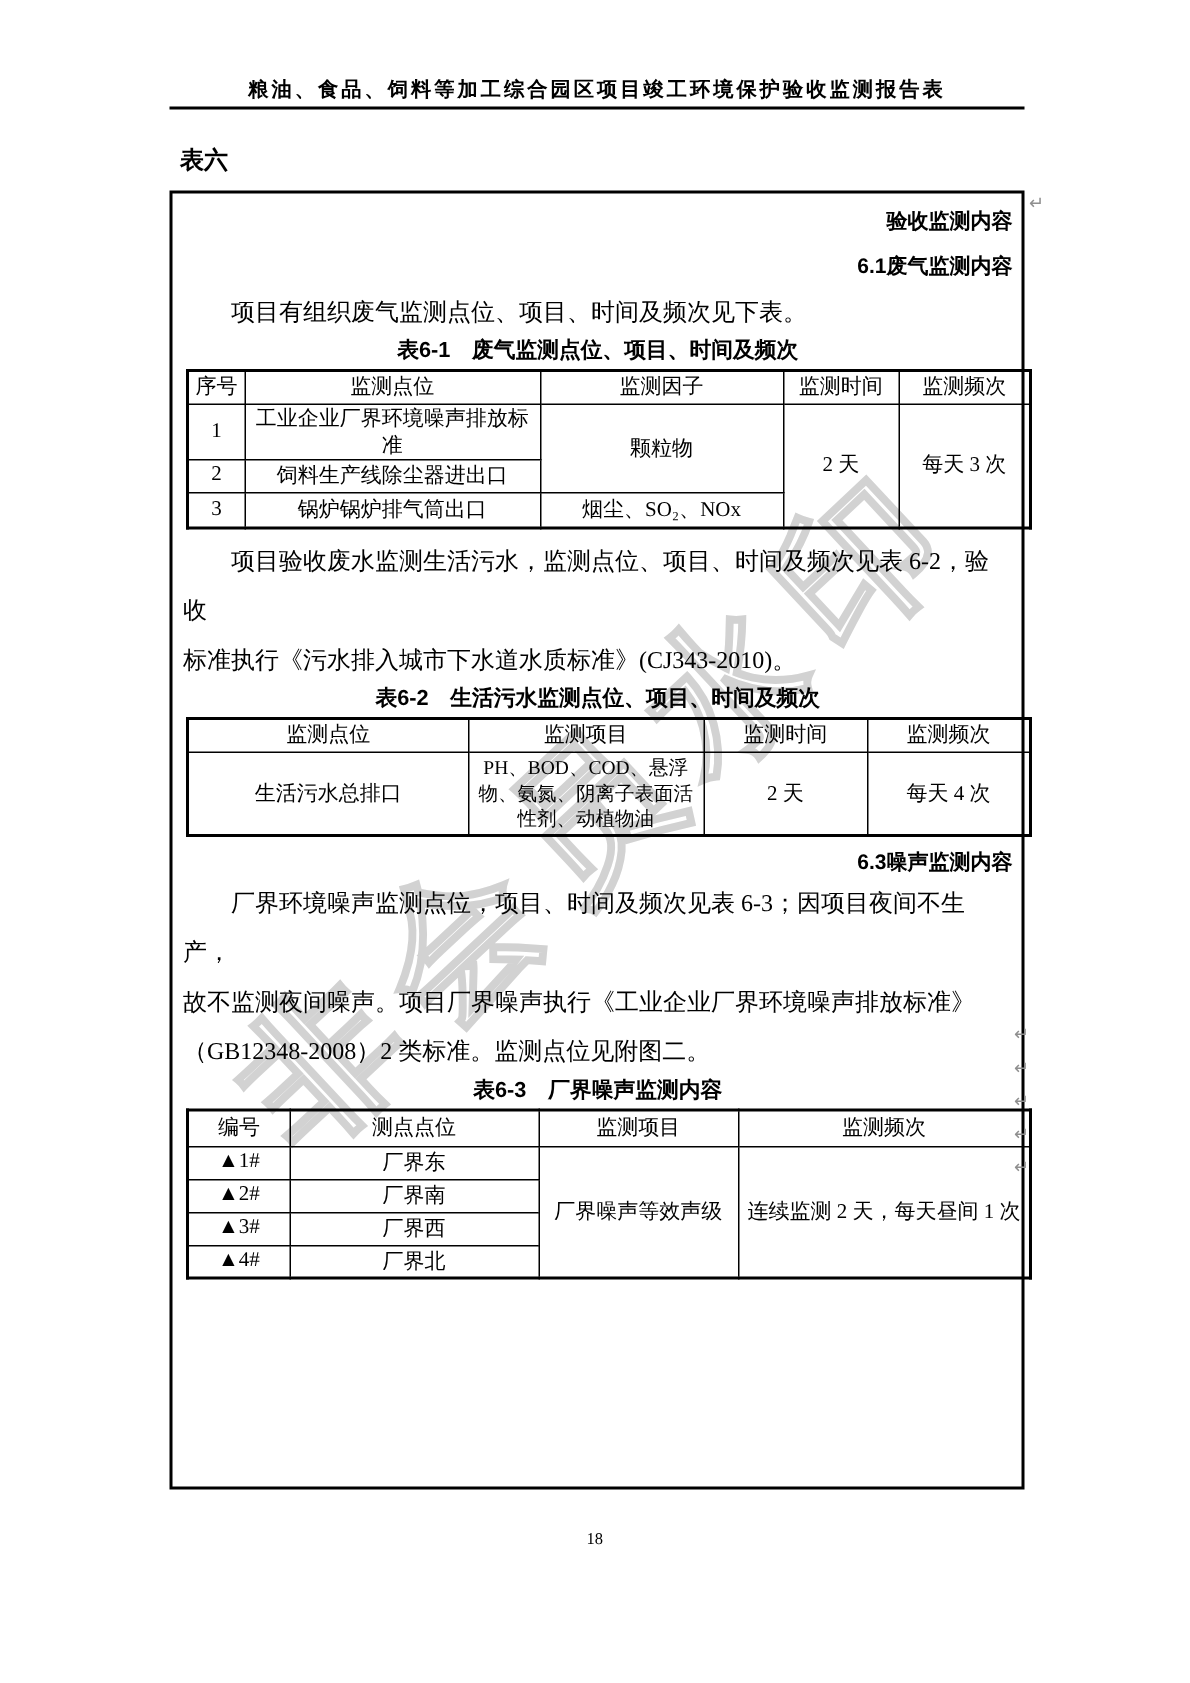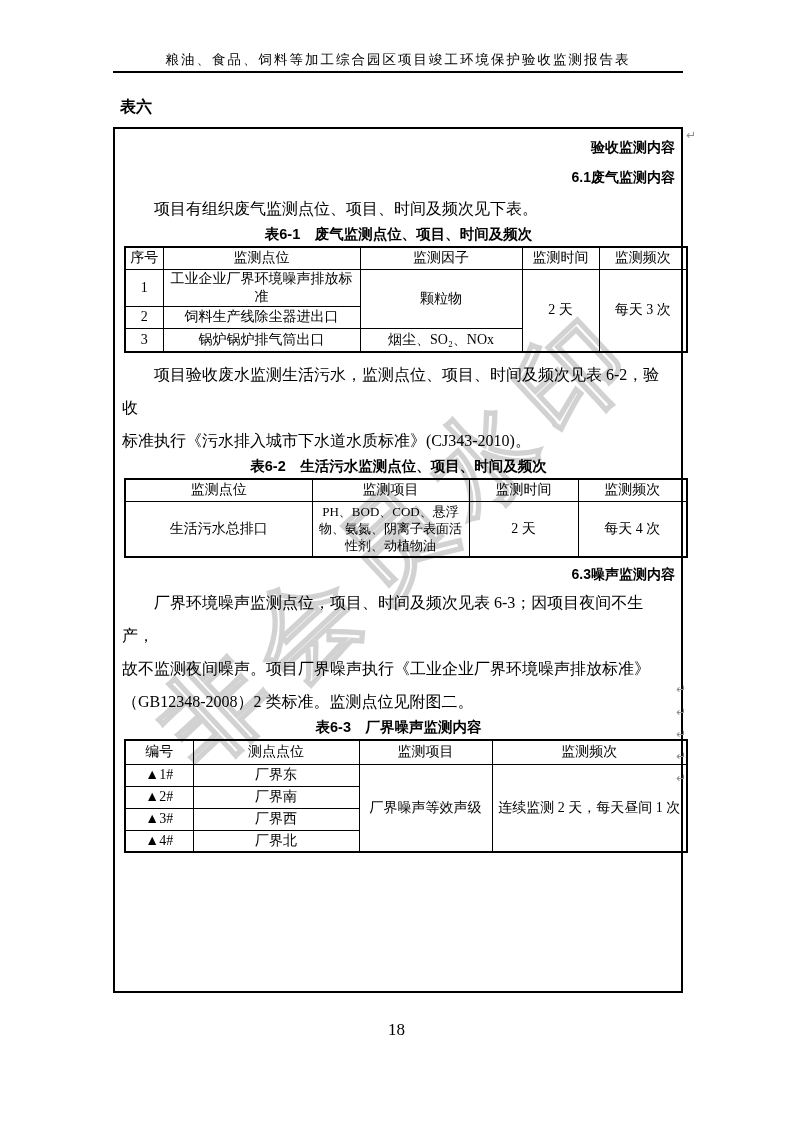--- a/index.html
+++ b/index.html
@@ -30,21 +30,21 @@
     z-index: 0;
     pointer-events: none;
   }
   .doc-header {
     position: absolute;
     top: 51px;
     left: 113px;
     width: 570px;
     text-align: center;
     font-size: 13.5px;
-    font-weight: normal;
+    font-weight: bold;
     letter-spacing: 2px;
     z-index: 1;
   }
   .header-rule {
     position: absolute;
     top: 71px;
     left: 113px;
     width: 570px;
     height: 2px;
     background: #000;
@@ -128,21 +128,21 @@
     z-index: 2;
     font-family: "DejaVu Sans", sans-serif;
     line-height: 12px;
   }
   .page-number {
     position: absolute;
     top: 1020px;
     left: 0;
     width: 100%;
     text-align: center;
-    font-size: 17px;
+    font-size: 11px;
     z-index: 1;
   }
 </style>
 </head>
 <body>
 
 <div class="page">
 
   <div class="watermark">非会员水印</div>
 

